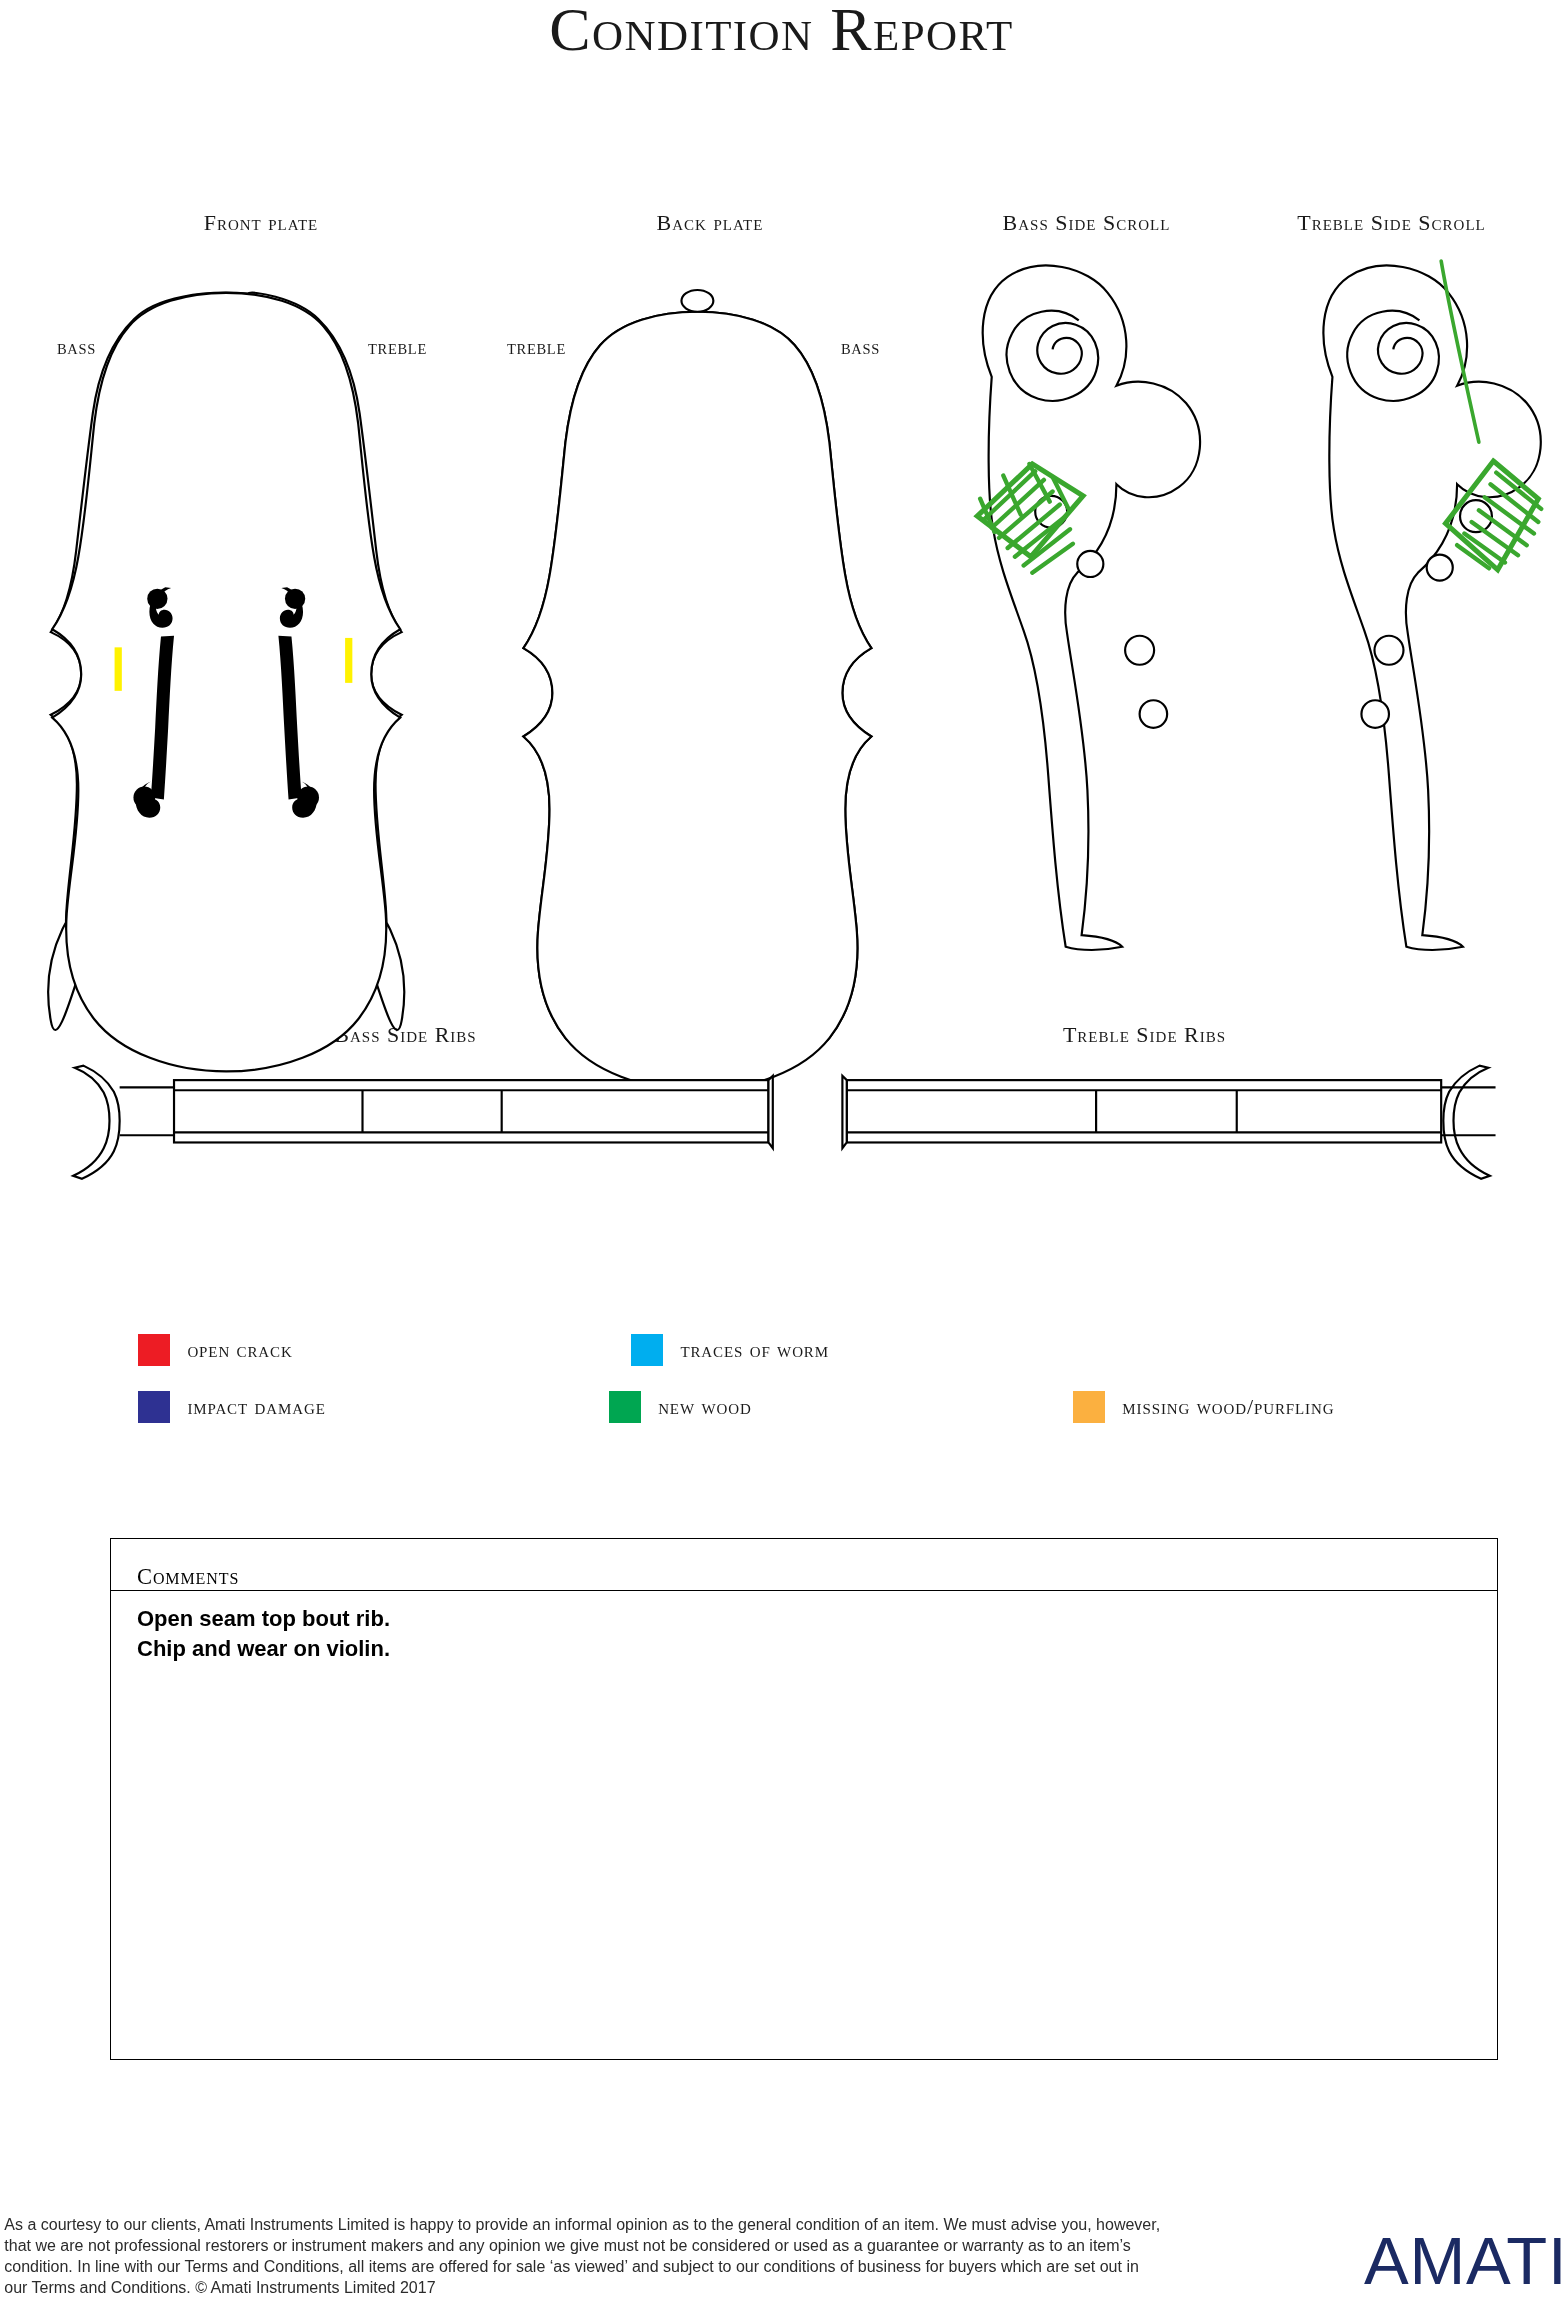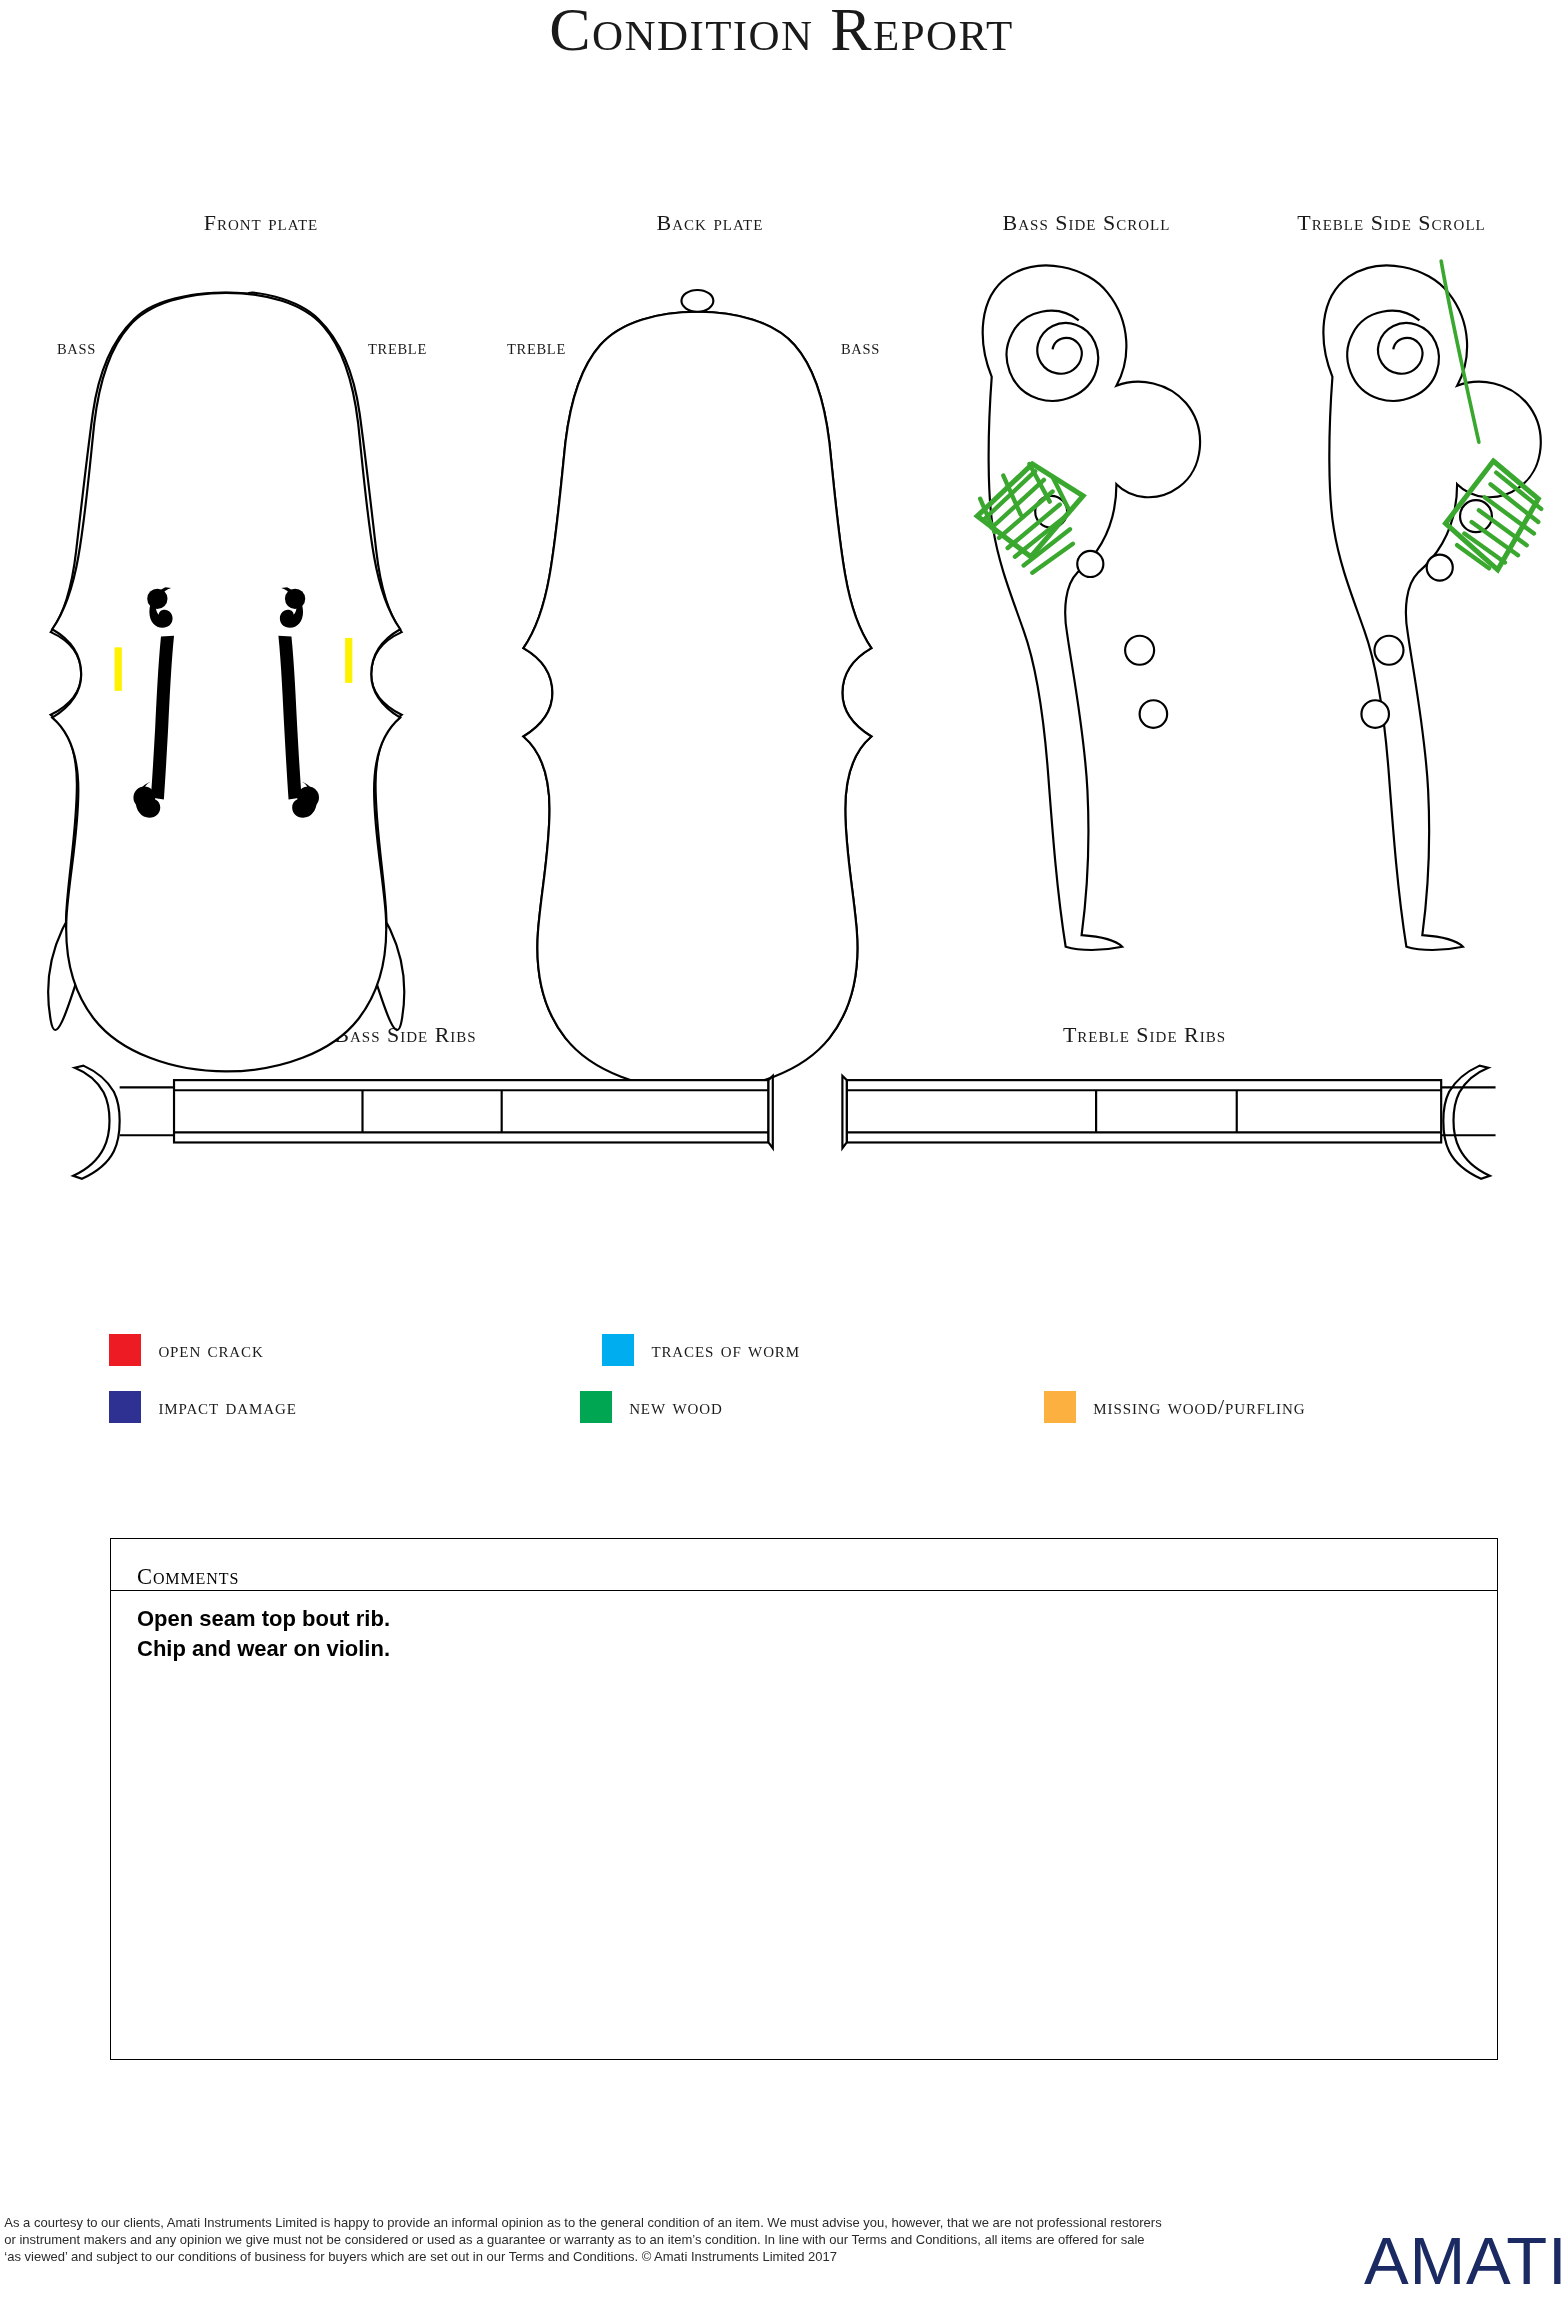--- a/index.html
+++ b/index.html
@@ -55,20 +55,21 @@
   .legend {
     position: absolute;
     left: 109px;
     top: 1334px;
     width: 1399px;
   }
   .legend-row {
     display: flex;
     width: 100%;
     margin-bottom: 25px;
+    margin-left: 29px;
   }
   .legend-item {
     display: flex;
     align-items: center;
     width: 493px;
   }
   .legend-item.mid { width: 500px; }
   .legend-swatch {
     width: 32px;
     height: 32px;
@@ -114,21 +115,21 @@
     color: #000;
   }
   .comments-body div { white-space: pre; }
   
   .footer-text {
     position: absolute;
     left: 4.3px;
     top: 2214px;
     width: 1160px;
     font-family: "Liberation Sans", sans-serif;
-    font-size: 13px;
+    font-size: 16px;
     line-height: 1.32;
     color: #2b2b2b;
   }
   .amati-logo {
     position: absolute;
     right: -4.3px;
     top: 2222px;
     font-family: "Liberation Sans", sans-serif;
     font-size: 67px;
     letter-spacing: 0.7px;

